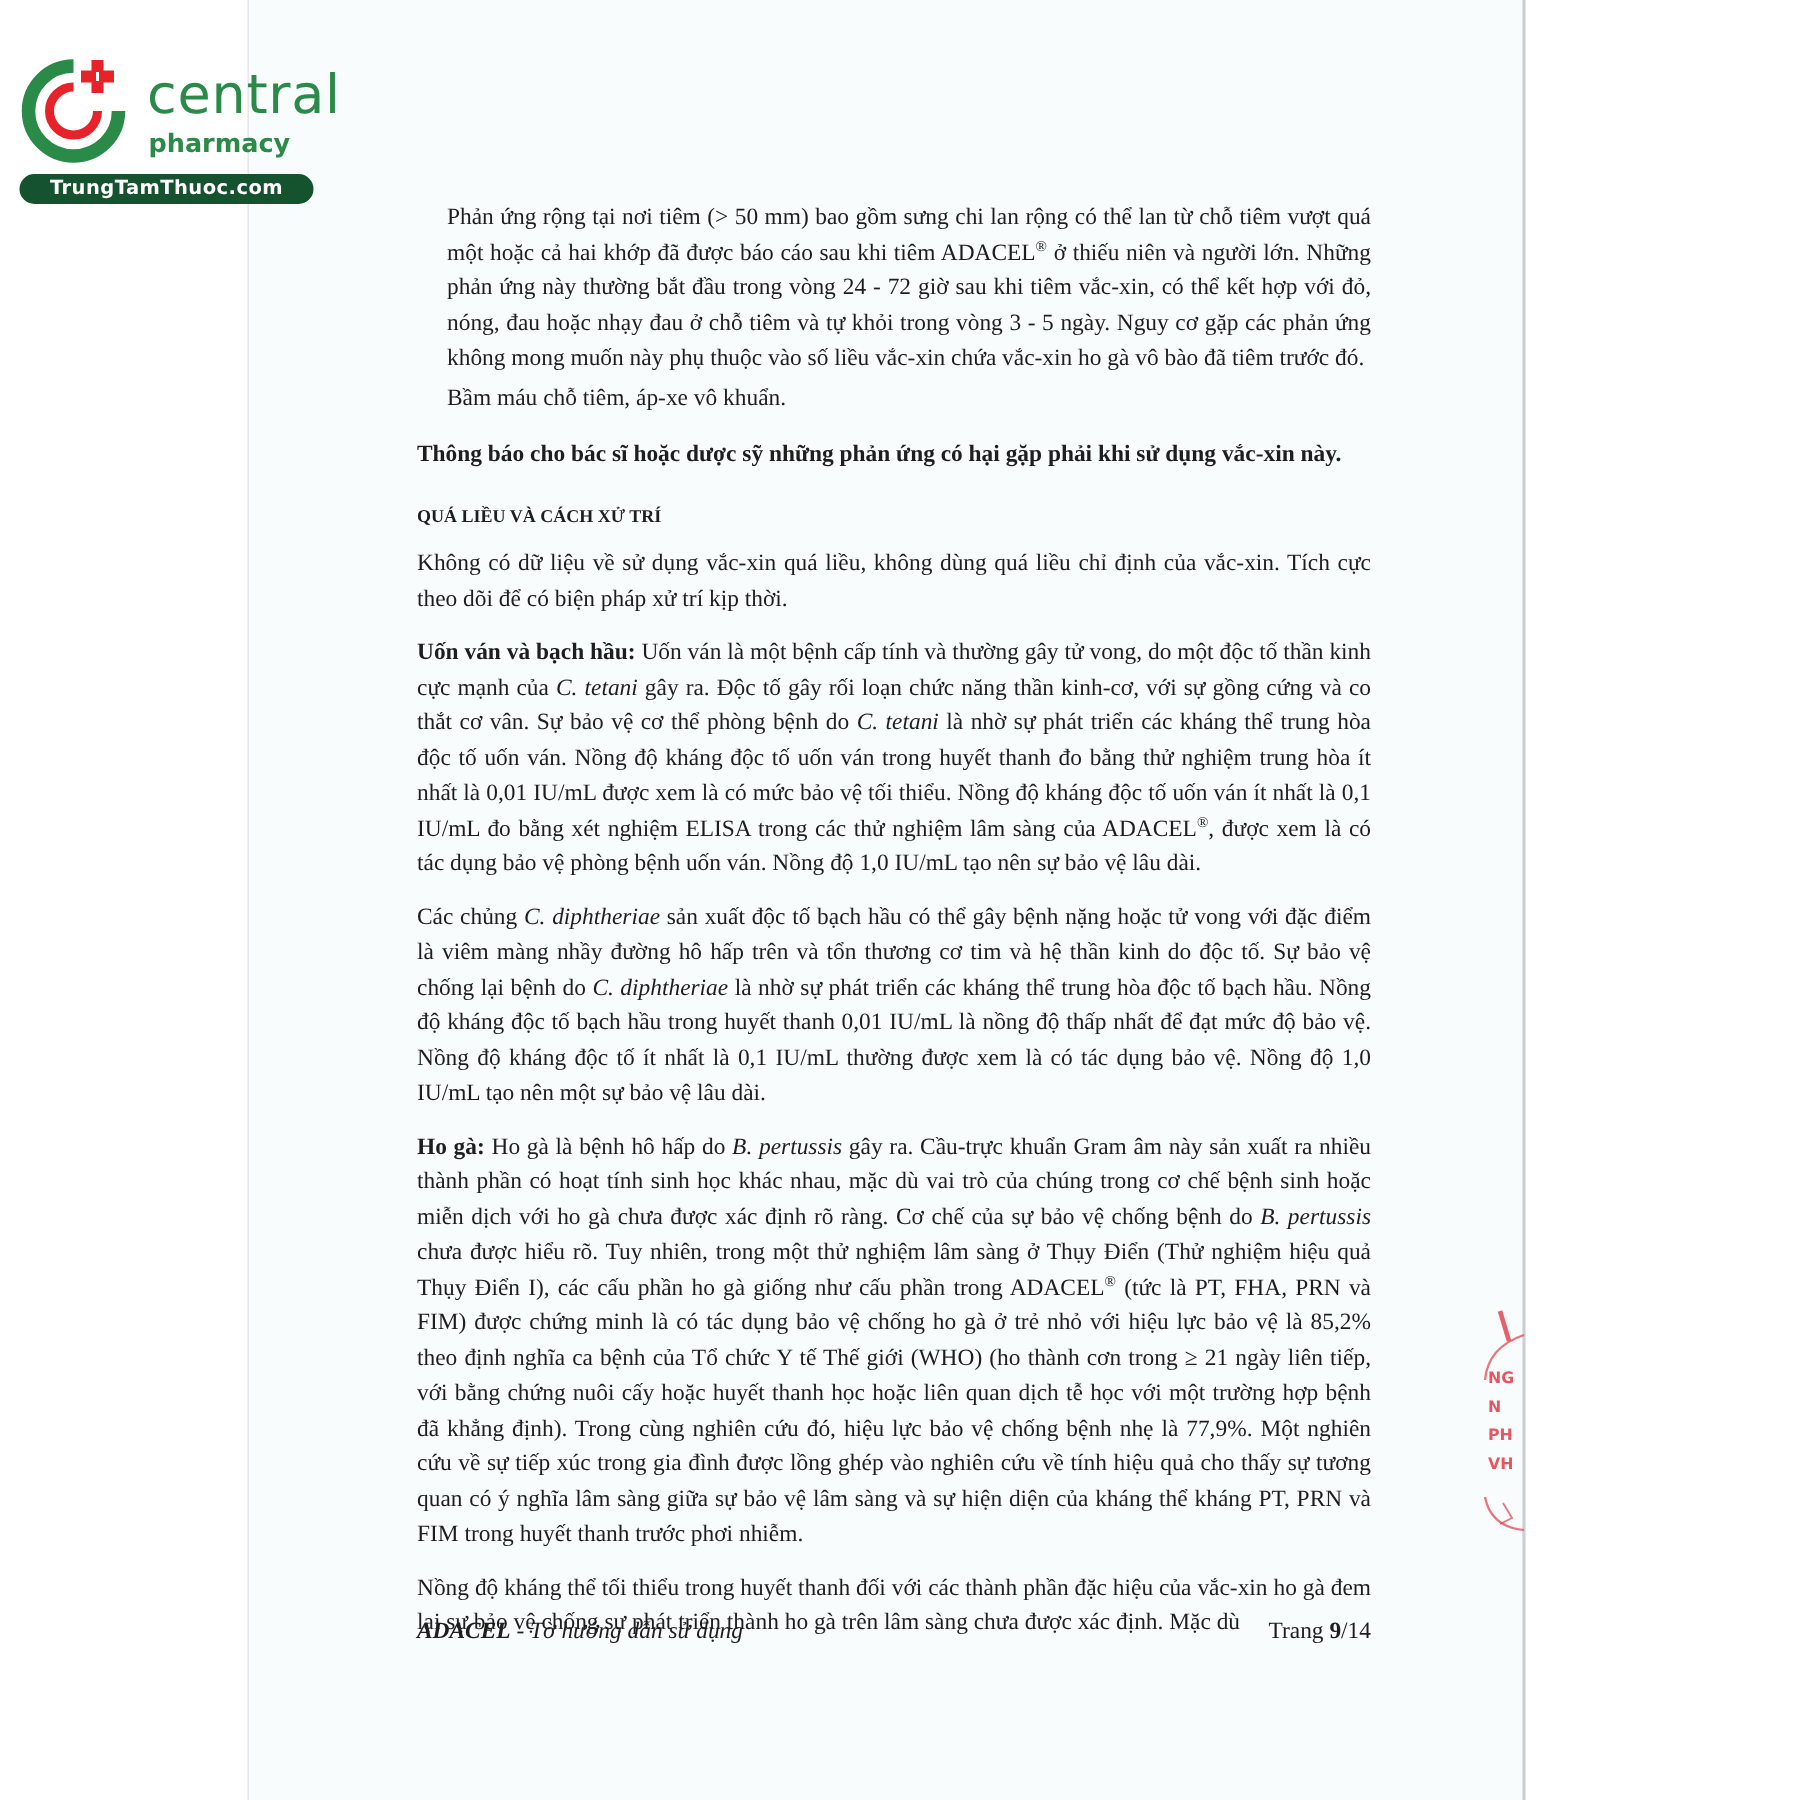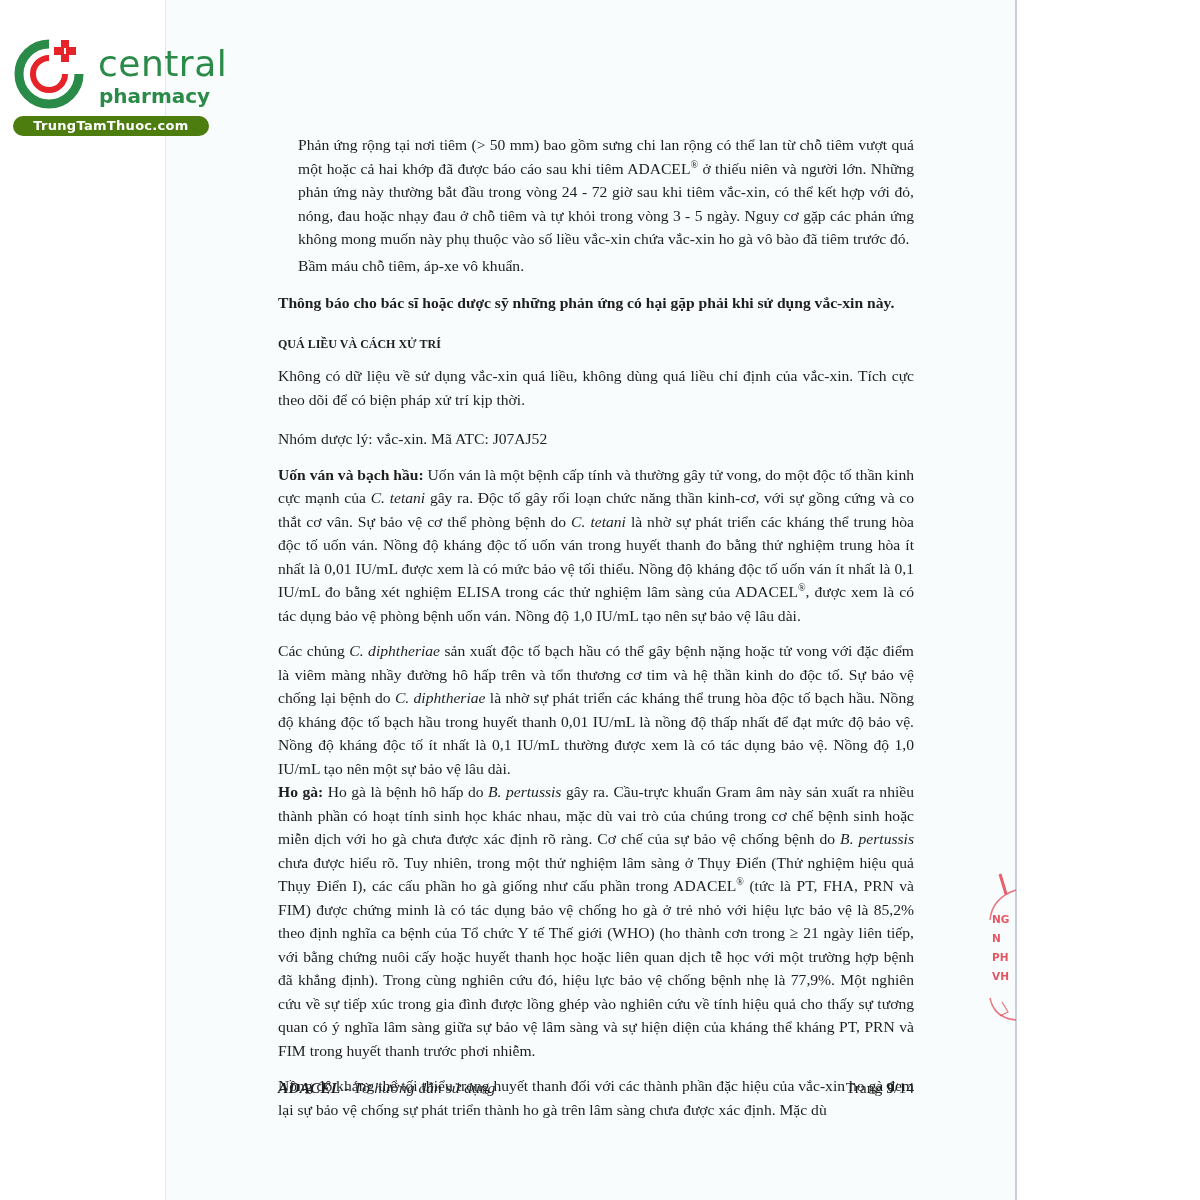--- a/index.html
+++ b/index.html
@@ -22,25 +22,25 @@
   .logo { position: absolute; left: 10px; top: 38px; width: 205px; height: 100px; }
   .logo-mark { position: absolute; left: 3px; top: 0; width: 72px; height: 72px; }
   .logo-word {
     position: absolute; left: 88px; top: 6px;
     font-family: "DejaVu Sans", sans-serif; font-weight: normal;
     font-size: 36px; color: #2a8a48; letter-spacing: 0.5px; line-height: 40px;
   }
   .logo-sub {
     position: absolute; left: 89px; top: 49px;
     font-family: "DejaVu Sans", sans-serif; font-weight: bold;
-    font-size: 20px; color: #2a8a48; line-height: 18px;
+    font-size: 17px; color: #2a8a48; line-height: 18px;
   }
   .logo-pill {
     position: absolute; left: 3px; top: 78px; width: 196px; height: 20px;
-    background: #4d7c0f; border-radius: 10px;
+    background: #14532d; border-radius: 10px;
     color: #fff; font-family: "DejaVu Sans", sans-serif; font-weight: bold;
     font-size: 13px; line-height: 20px; text-align: center; letter-spacing: 0.3px;
   }
   
   .content { position: absolute; left: 278px; top: 133px; width: 636px; }
   p { margin: 0; font-size: 15.6px; line-height: 23.5px; text-align: justify; }
   .indent { padding-left: 20px; }
   .heading { font-weight: bold; font-size: 12px; line-height: 23.5px; }
   b, .bold { font-weight: bold; }
   i { font-style: italic; }
@@ -82,31 +82,30 @@
   <p class="indent">
     <span>Phản ứng rộng tại nơi tiêm (&gt; 50 mm) bao gồm sưng chi lan rộng có thể lan từ chỗ tiêm vượt quá một hoặc cả hai khớp đã được báo cáo sau khi tiêm ADACEL</span><sup>®</sup><span> ở thiếu niên và người lớn. Những phản ứng này thường bắt đầu trong vòng 24 - 72 giờ sau khi tiêm vắc-xin, có thể kết hợp với đỏ, nóng, đau hoặc nhạy đau ở chỗ tiêm và tự khỏi trong vòng 3 - 5 ngày. Nguy cơ gặp các phản ứng không mong muốn này phụ thuộc vào số liều vắc-xin chứa vắc-xin ho gà vô bào đã tiêm trước đó.</span>
   </p>
   <p class="indent" style="margin-top:3px">Bầm máu chỗ tiêm, áp-xe vô khuẩn.</p>
 
   <p class="bold" style="margin-top:14px">Thông báo cho bác sĩ hoặc dược sỹ những phản ứng có hại gặp phải khi sử dụng vắc-xin này.</p>
 
   <p class="heading" style="margin-top:18px">QUÁ LIỀU VÀ CÁCH XỬ TRÍ</p>
   <p style="margin-top:8px">Không có dữ liệu về sử dụng vắc-xin quá liều, không dùng quá liều chỉ định của vắc-xin. Tích cực theo dõi để có biện pháp xử trí kịp thời.</p>
 
-  <p style="margin-top:16px">Nhóm dược lý: vắc-xin. Mã ATC: J07AJ52</p>
 
   <p style="margin-top:12px">
     <b>Uốn ván và bạch hầu:</b><span> Uốn ván là một bệnh cấp tính và thường gây tử vong, do một độc tố thần kinh cực mạnh của </span><i>C. tetani</i><span> gây ra. Độc tố gây rối loạn chức năng thần kinh-cơ, với sự gồng cứng và co thắt cơ vân. Sự bảo vệ cơ thể phòng bệnh do </span><i>C. tetani</i><span> là nhờ sự phát triển các kháng thể trung hòa độc tố uốn ván. Nồng độ kháng độc tố uốn ván trong huyết thanh đo bằng thử nghiệm trung hòa ít nhất là 0,01 IU/mL được xem là có mức bảo vệ tối thiểu. Nồng độ kháng độc tố uốn ván ít nhất là 0,1 IU/mL đo bằng xét nghiệm ELISA trong các thử nghiệm lâm sàng của ADACEL</span><sup>®</sup><span>, được xem là có tác dụng bảo vệ phòng bệnh uốn ván. Nồng độ 1,0 IU/mL tạo nên sự bảo vệ lâu dài.</span>
   </p>
 
   <p style="margin-top:12px">
     <span>Các chủng </span><i>C. diphtheriae</i><span> sản xuất độc tố bạch hầu có thể gây bệnh nặng hoặc tử vong với đặc điểm là viêm màng nhầy đường hô hấp trên và tổn thương cơ tim và hệ thần kinh do độc tố. Sự bảo vệ chống lại bệnh do </span><i>C. diphtheriae</i><span> là nhờ sự phát triển các kháng thể trung hòa độc tố bạch hầu. Nồng độ kháng độc tố bạch hầu trong huyết thanh 0,01 IU/mL là nồng độ thấp nhất để đạt mức độ bảo vệ. Nồng độ kháng độc tố ít nhất là 0,1 IU/mL thường được xem là có tác dụng bảo vệ. Nồng độ 1,0 IU/mL tạo nên một sự bảo vệ lâu dài.</span>
   </p>
 
-  <p style="">
+  <p style="margin-top:12px">
     <b>Ho gà:</b><span> Ho gà là bệnh hô hấp do </span><i>B. pertussis</i><span> gây ra. Cầu-trực khuẩn Gram âm này sản xuất ra nhiều thành phần có hoạt tính sinh học khác nhau, mặc dù vai trò của chúng trong cơ chế bệnh sinh hoặc miễn dịch với ho gà chưa được xác định rõ ràng. Cơ chế của sự bảo vệ chống bệnh do </span><i>B. pertussis</i><span> chưa được hiểu rõ. Tuy nhiên, trong một thử nghiệm lâm sàng ở Thụy Điển (Thử nghiệm hiệu quả Thụy Điển I), các cấu phần ho gà giống như cấu phần trong ADACEL</span><sup>®</sup><span> (tức là PT, FHA, PRN và FIM) được chứng minh là có tác dụng bảo vệ chống ho gà ở trẻ nhỏ với hiệu lực bảo vệ là 85,2% theo định nghĩa ca bệnh của Tổ chức Y tế Thế giới (WHO) (ho thành cơn trong ≥ 21 ngày liên tiếp, với bằng chứng nuôi cấy hoặc huyết thanh học hoặc liên quan dịch tễ học với một trường hợp bệnh đã khẳng định). Trong cùng nghiên cứu đó, hiệu lực bảo vệ chống bệnh nhẹ là 77,9%. Một nghiên cứu về sự tiếp xúc trong gia đình được lồng ghép vào nghiên cứu về tính hiệu quả cho thấy sự tương quan có ý nghĩa lâm sàng giữa sự bảo vệ lâm sàng và sự hiện diện của kháng thể kháng PT, PRN và FIM trong huyết thanh trước phơi nhiễm.</span>
   </p>
 
   <p style="margin-top:12px">Nồng độ kháng thể tối thiểu trong huyết thanh đối với các thành phần đặc hiệu của vắc-xin ho gà đem lại sự bảo vệ chống sự phát triển thành ho gà trên lâm sàng chưa được xác định. Mặc dù</p>
 </div>
 
 <div class="footer">
   <span class="footer-left"><b>ADACEL</b><span> - Tờ hướng dẫn sử dụng</span></span>
   <span><span>Trang </span><b>9</b><span>/14</span></span>
 </div>

